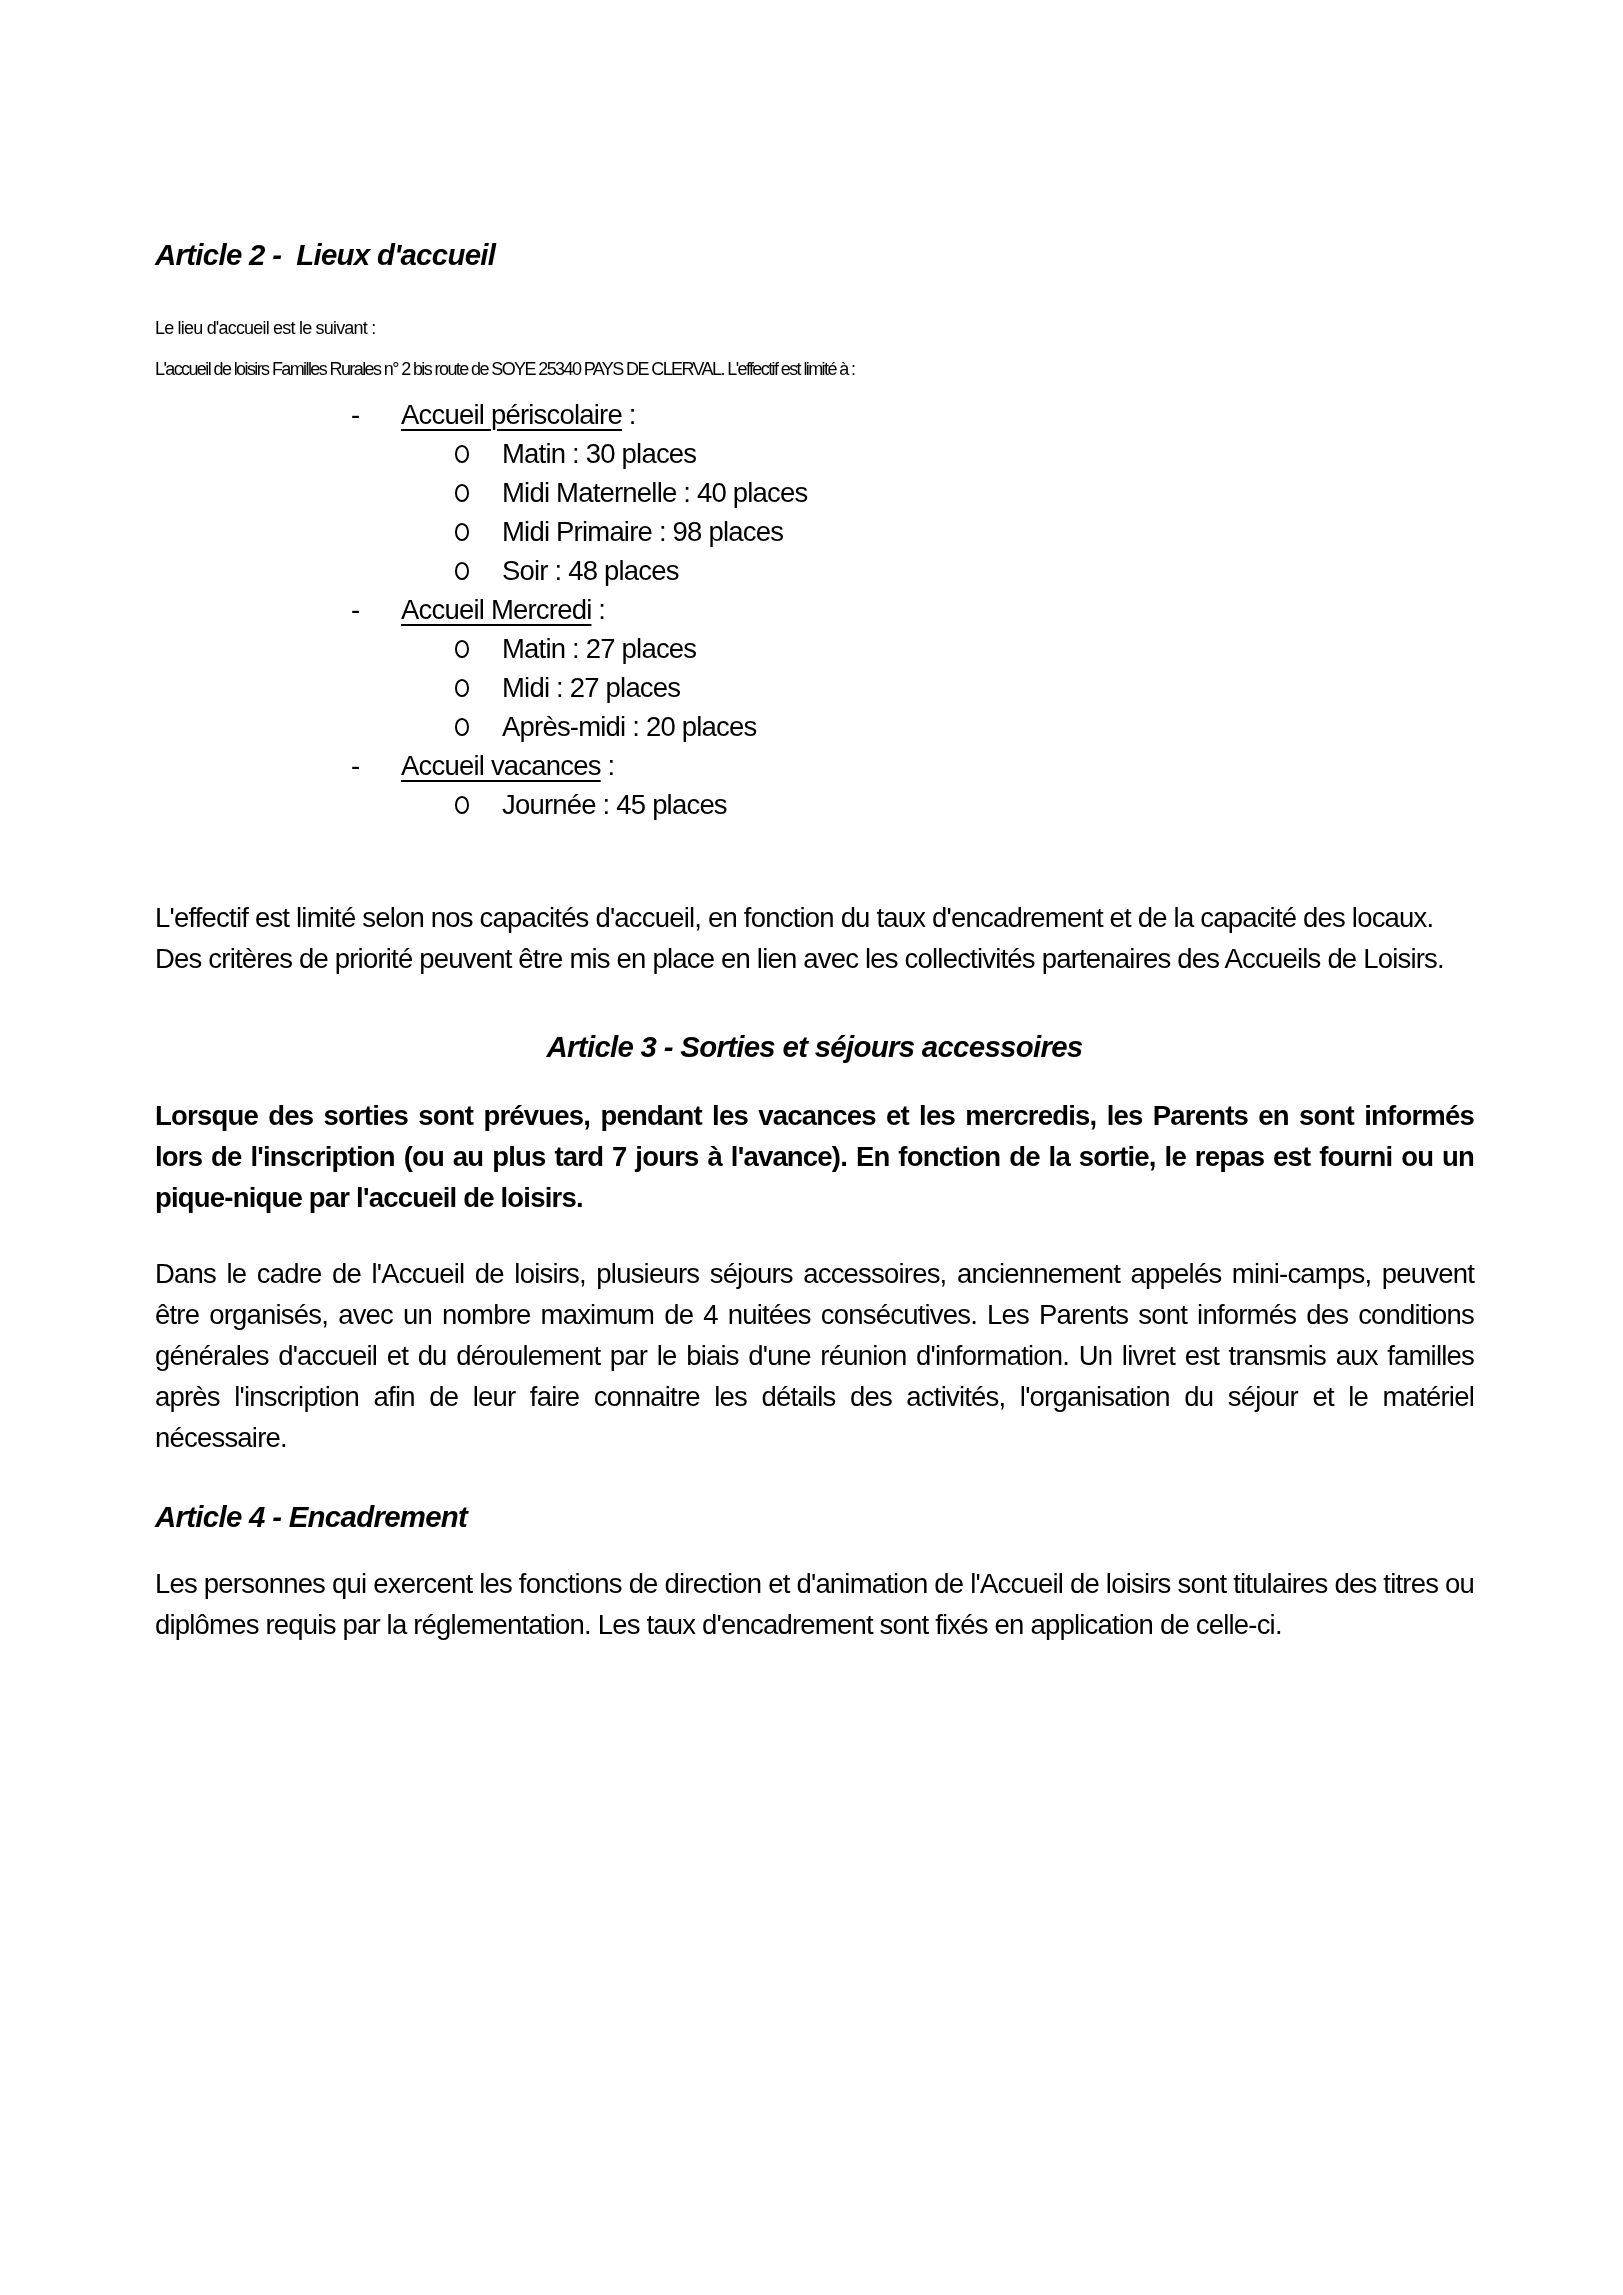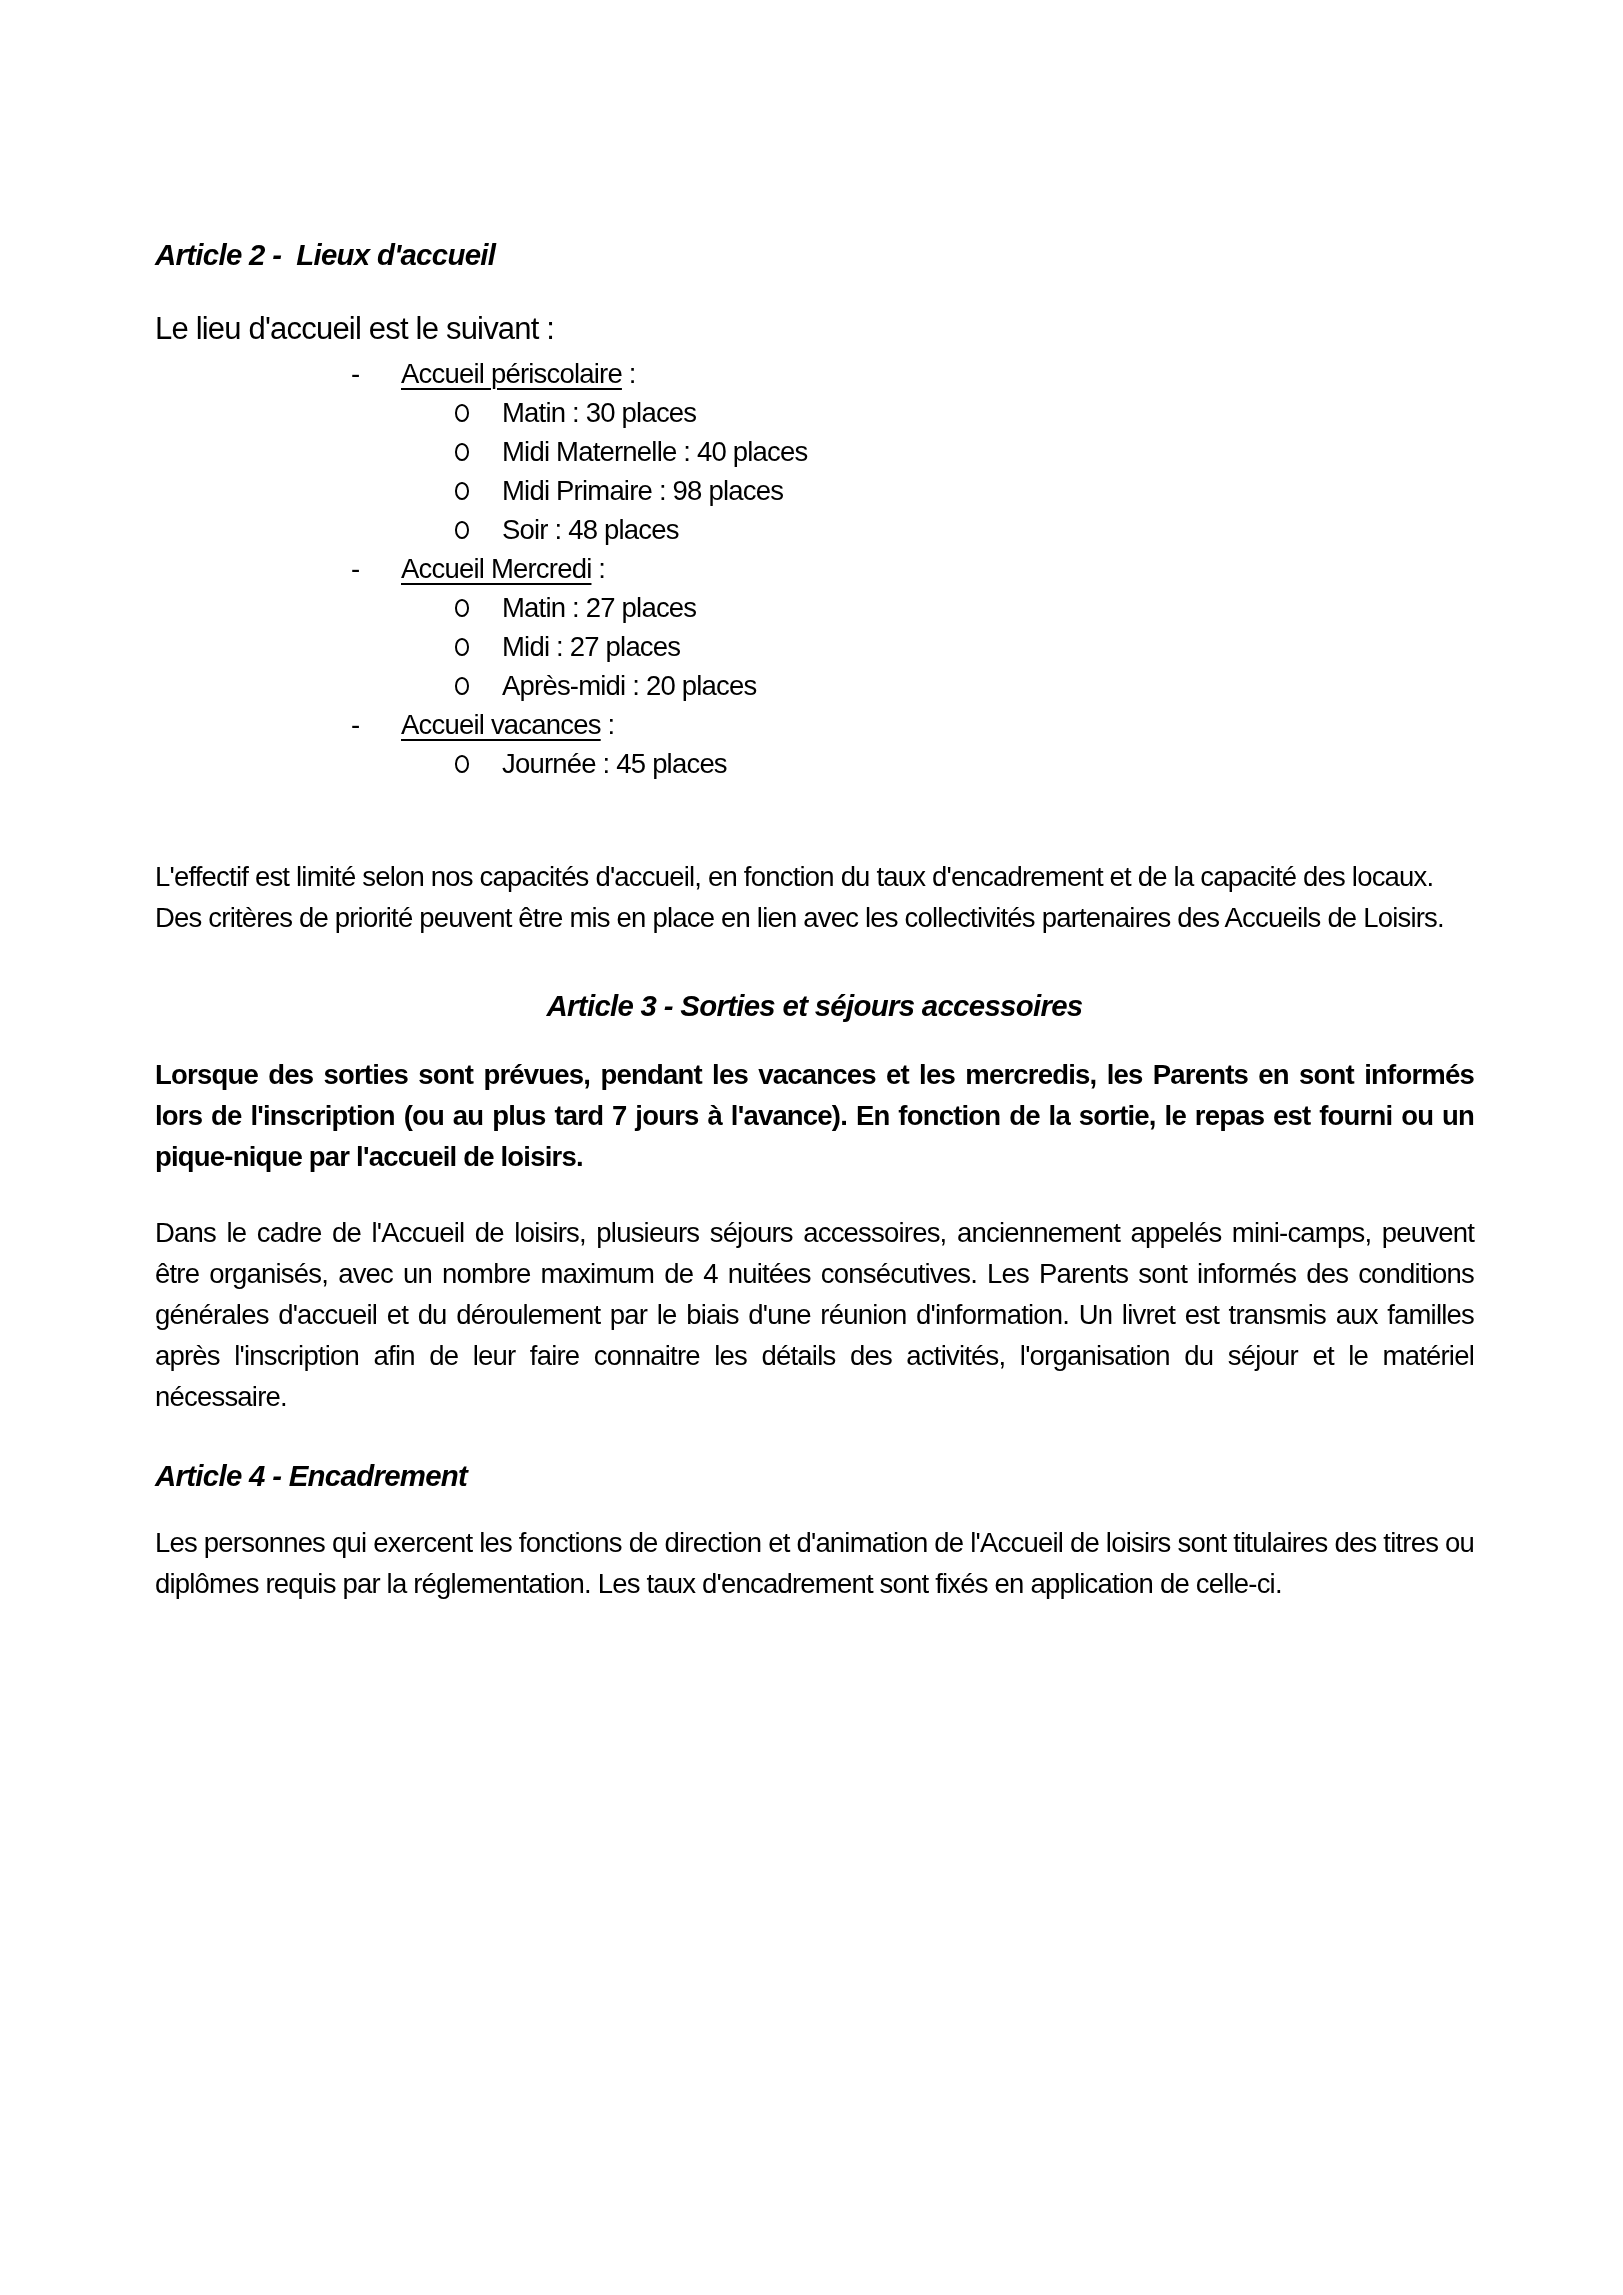--- a/index.html
+++ b/index.html
@@ -21,21 +21,21 @@
     font-size: 29.4px;
     line-height: 41px;
     letter-spacing: -0.7px;
     white-space: pre-wrap;
     margin: 0;
   }
   .heading.first { margin: 234px 0 33px 0; }
   .heading.h3 { margin: 47px 0 27.5px 0; text-align: center; }
   .heading.h4 { margin: 38px 0 26px 0; }
   .body-line {
-    font-size: 31px;
+    font-size: 18px;
     line-height: 41px;
     letter-spacing: -0.8px;
     white-space: nowrap;
     margin: 0;
   }
   .body-line.tight { letter-spacing: -1.6px; }
   .para {
     font-size: 27.5px;
     line-height: 41px;
     letter-spacing: -0.8px;
@@ -101,20 +101,21 @@
   }
 </style>
 </head>
 <body>
 
 <div class="page">
 
   <h1 class="heading first">Article 2 -  Lieux d'accueil</h1>
 
   <p class="body-line">Le lieu d'accueil est le suivant :</p>
+  <p class="body-line tight">L'accueil de loisirs Familles Rurales n° 2 bis route de SOYE 25340 PAYS DE CLERVAL. L'effectif est limité à :</p>
 
   <div class="list">
 
     <div class="li l1">
       <span class="dash">-</span><span class="u">Accueil périscolaire</span><span> :</span>
     </div>
     <div class="li l2">
       <span class="ring"></span><span>Matin : 30 places</span>
     </div>
     <div class="li l2">

